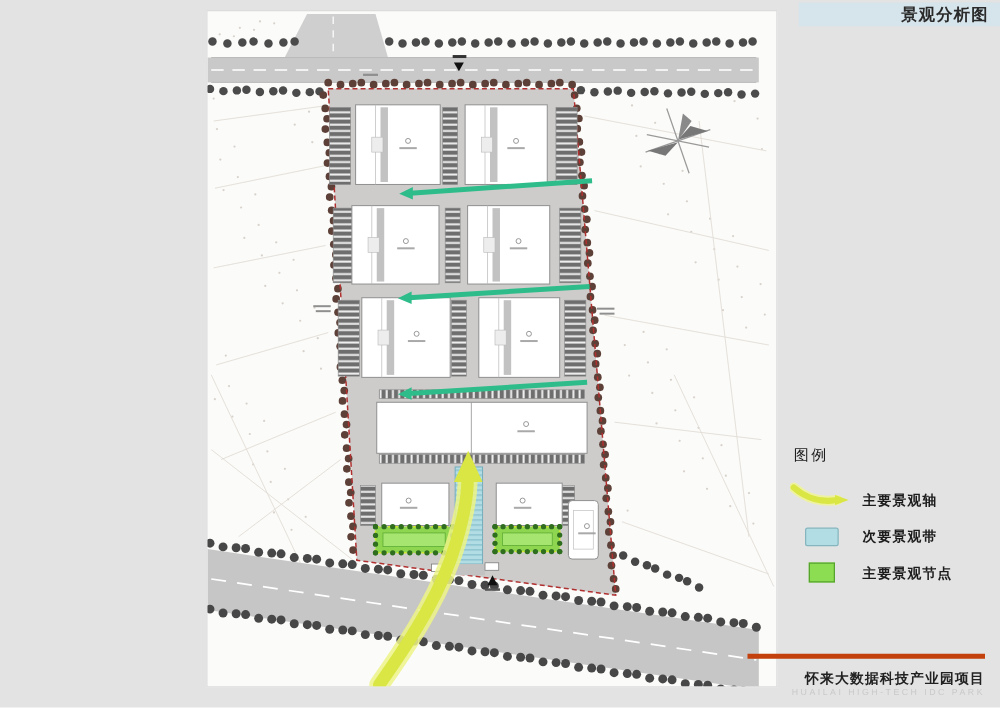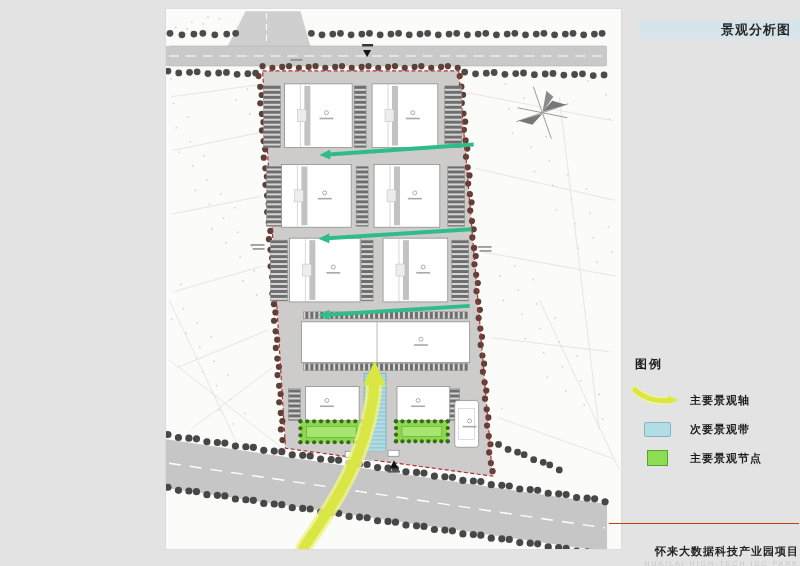--- a/index.html
+++ b/index.html
@@ -2,30 +2,30 @@
 <html><head>
 <meta charset="utf-8">
 <style>
   html,body{margin:0;padding:0;}
   body{font-family:"Liberation Sans","DejaVu Sans",sans-serif;}
   #page{position:relative;width:800px;height:566px;background:#e3e3e3;overflow:hidden;}
   #panel{position:absolute;left:165px;top:8px;width:457px;height:542px;background:#fbfbfa;border:1px solid #dcdcdc;box-sizing:border-box;}
   #panel svg{position:absolute;left:0;top:0;}
   #title-bar{position:absolute;left:639px;top:2px;width:161px;height:19px;background:#d6e4eb;
     font-size:13px;font-weight:bold;color:#2a2a2a;text-align:right;line-height:19px;
-    padding-right:9px;box-sizing:border-box;letter-spacing:1px;margin-top:18px;}
+    padding-right:9px;box-sizing:border-box;letter-spacing:1px;}
   #legend{position:absolute;left:631px;top:356px;width:165px;}
-  #legend .heading{font-size:12px;font-weight:bold;color:#1b1b1b;margin:0 0 9px 4px;letter-spacing:2px;}
+  #legend .heading{font-size:12px;font-weight:normal;color:#1b1b1b;margin:0 0 9px 4px;letter-spacing:2px;}
   #legend .row{display:flex;align-items:flex-end;height:26px;margin-bottom:3px;}
   #legend .ic{width:52px;display:flex;justify-content:center;align-items:center;margin-right:7px;flex:0 0 52px;}
   #legend .lb{font-size:11px;font-weight:bold;color:#1c1c1c;letter-spacing:1px;}
   .swatch-node{width:25px;height:13px;background:#b3dde4;border:1px solid #85b6bf;border-radius:2px;}
   .swatch-belt{width:19px;height:14px;background:#8ddd52;border:1px solid #56a32e;}
-  #footer{position:absolute;right:1px;top:523px;width:190px;border-top:1px solid #c2410c;
-    padding-top:20px;text-align:right;}
+  #footer{position:absolute;right:12px;top:523px;width:190px;border-top:4px solid #c2410c;
+    padding-top:8px;text-align:right;}
   #footer .pt{font-size:11px;font-weight:bold;color:#222;letter-spacing:1px;}
   #footer .ps{font-size:7px;color:#c9c9c9;letter-spacing:2px;margin-top:1px;}
 </style>
 </head>
 <body>
 
 <div id="page">
 
   <div id="title-bar">景观分析图</div>
 

